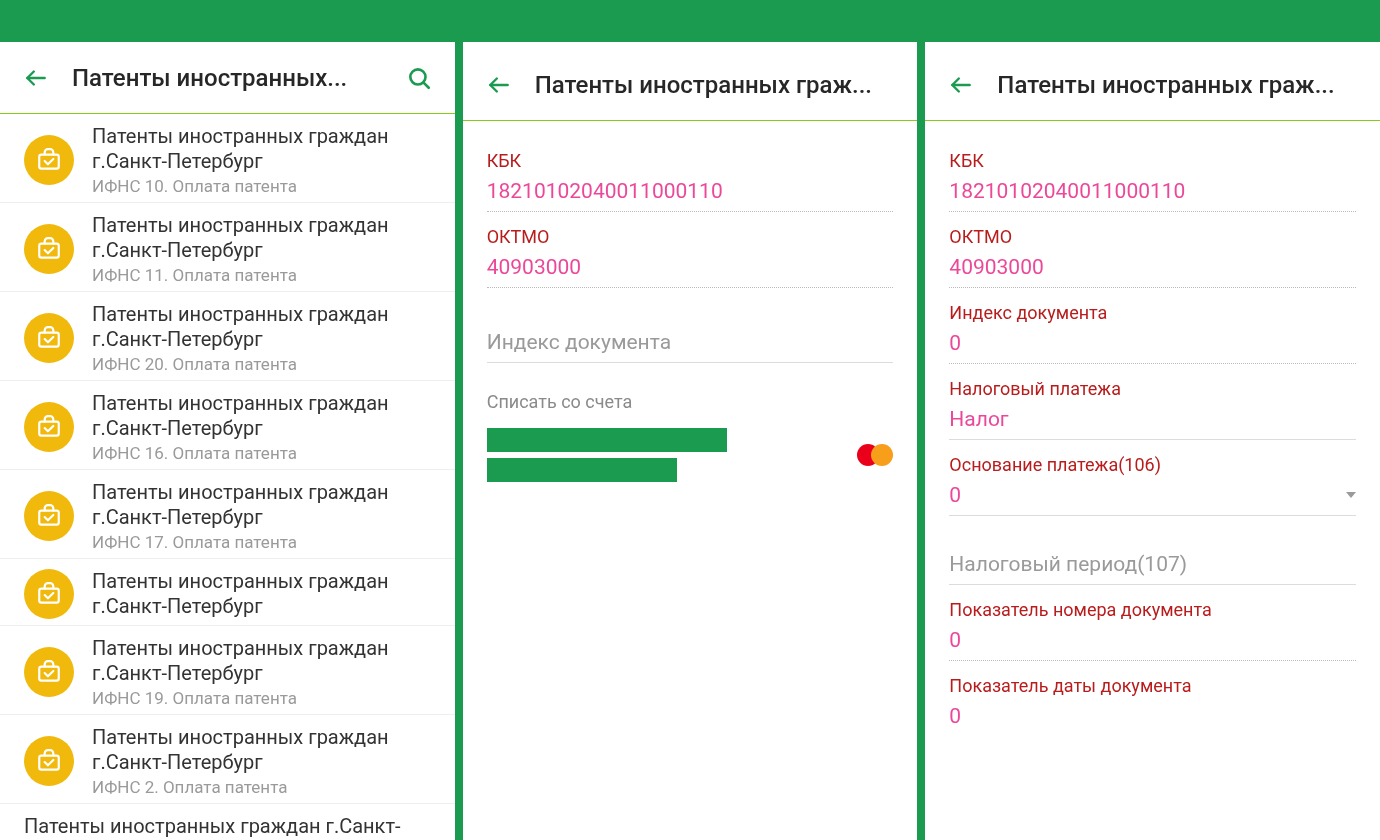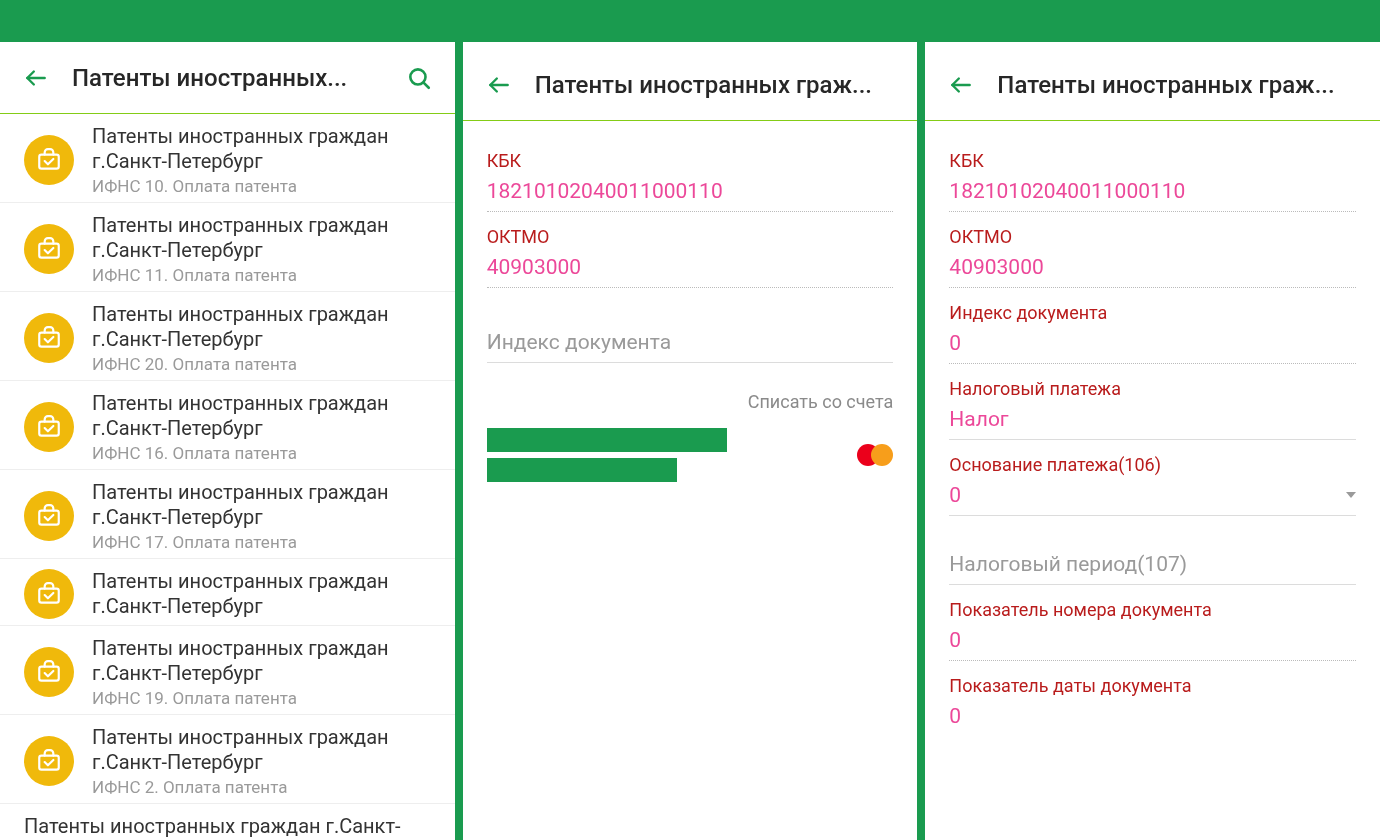--- a/index.html
+++ b/index.html
@@ -22,21 +22,21 @@
   .li-sub { font-size:17px; color:#9a9a9a; margin-top:2px; }
   
   .form { padding:8px 24px 0 24px; }
   .field { margin-top:14px; }
   .field-label { font-size:18px; color:#b91c1c; margin-bottom:6px; }
   .field-value { font-size:21px; color:#ec4899; padding:2px 0 8px 0; border-bottom:1px dotted #bbbbbb; min-height:30px; white-space:nowrap; overflow:hidden; text-overflow:ellipsis; }
   .field-value.solid { border-bottom-style:solid; border-bottom-color:#dcdcdc; }
   .field-value.placeholder { color:#9a9a9a; }
   .field-value.select { display:flex; align-items:center; justify-content:space-between; }
   .caret { width:0; height:0; border-left:5px solid transparent; border-right:5px solid transparent; border-top:6px solid #9a9a9a; margin-left:8px; }
-  .sect-label { font-size:18px; color:#8a8a8a; margin-top:28px; margin-bottom:16px;text-align:right; }
+  .sect-label { font-size:18px; color:#8a8a8a; margin-top:28px; margin-bottom:16px; }
   .card-row { display:flex; align-items:center; justify-content:space-between; margin-top:8px; }
   .card-bars { display:flex; flex-direction:column; gap:6px; }
   .bar1 { width:240px; height:24px; background:#1a9b4f; }
   .bar2 { width:190px; height:24px; background:#1a9b4f; }
   .mc { position:relative; width:36px; height:24px; }
   .mc::before, .mc::after { content:""; position:absolute; width:22px; height:22px; border-radius:50%; top:1px; }
   .mc::before { left:0; background:#eb001b; }
   .mc::after  { right:0; background:#f79e1b; }
 </style>
 </head>

